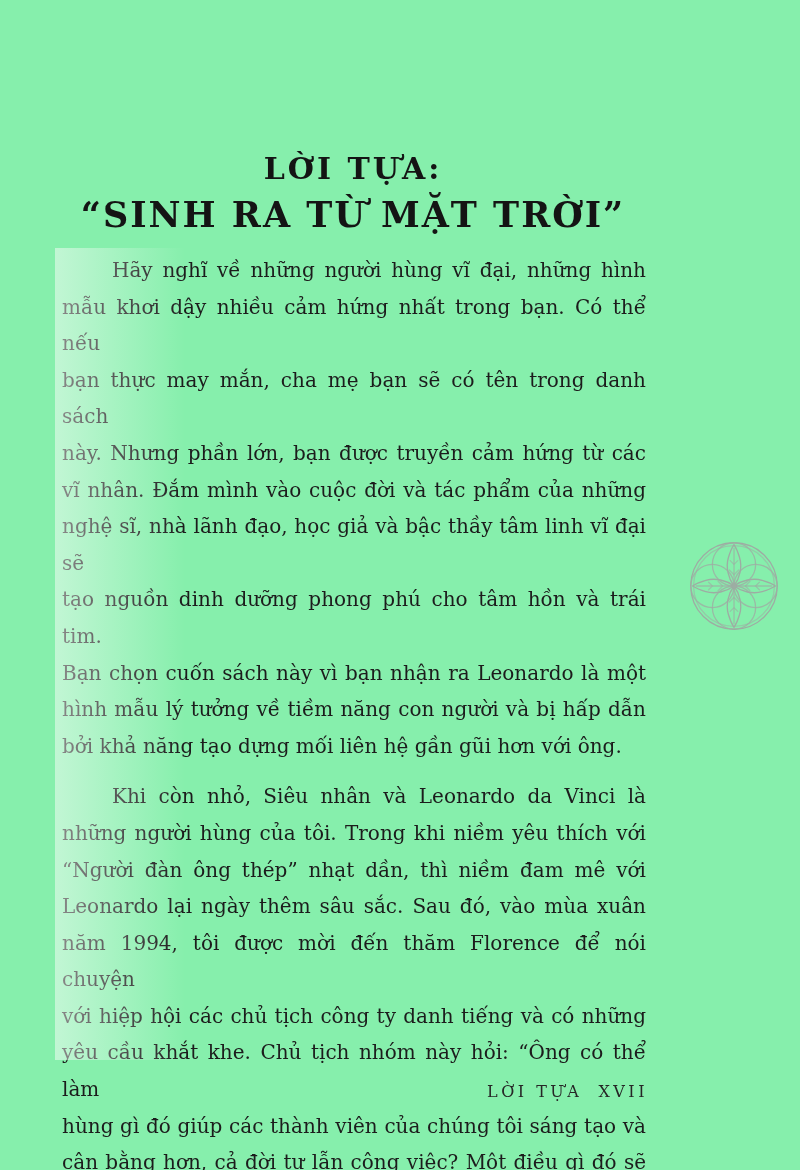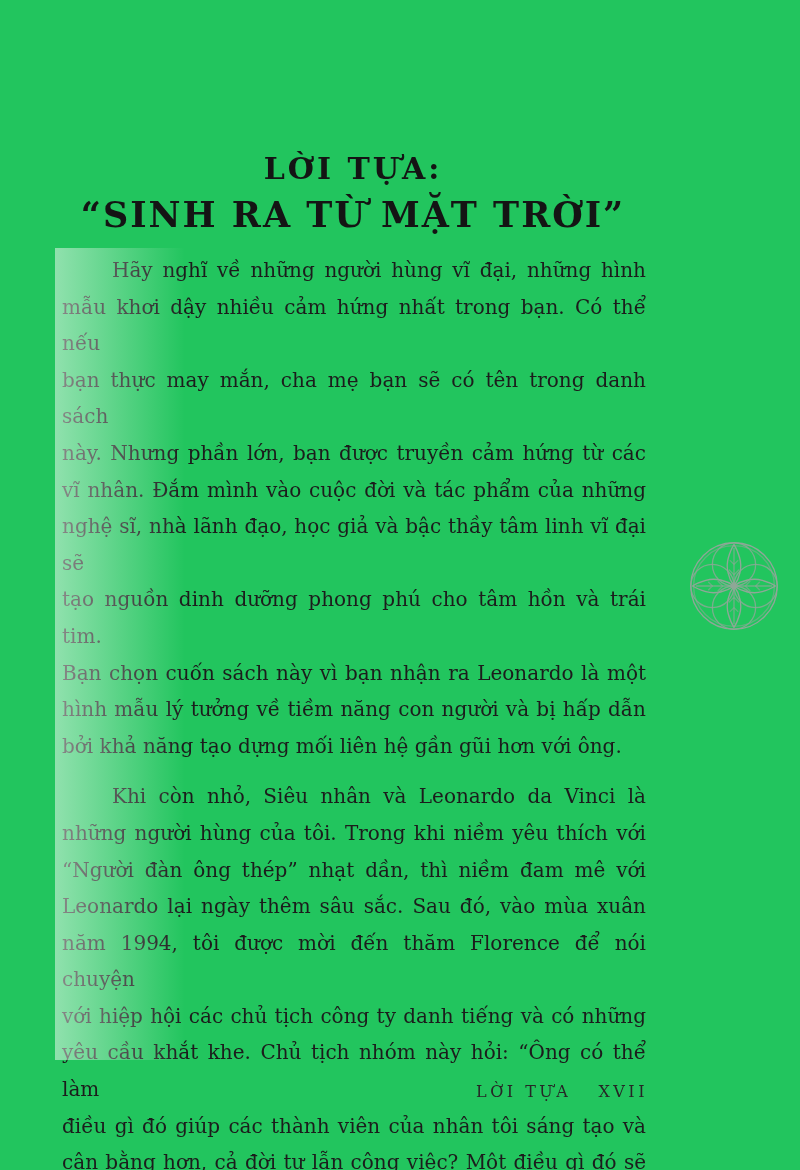--- a/index.html
+++ b/index.html
@@ -1,20 +1,20 @@
 <!DOCTYPE html>
 <html lang="vi"><head>
 <meta charset="utf-8">
 <style>
   html, body { margin: 0; padding: 0; background: #ffffff; }
   .page {
     position: relative;
     width: 800px;
     height: 1170px;
-    background: #22c55e;
+    background: #86efac;
     overflow: hidden;
     font-family: "DejaVu Serif", "Liberation Serif", serif;
     color: #1b1b1b;
   }
   .title-block {
     position: absolute;
     top: 146px;
     left: 60px;
     width: 586px;
     text-align: center;
@@ -63,21 +63,21 @@
   .footer {
     position: absolute;
     top: 1082px;
     left: 62px;
     width: 586px;
     text-align: right;
     font-size: 16px;
     letter-spacing: 3.5px;
     color: #262626;
   }
-  .footer .page-number { margin-left: 27px; }
+  .footer .page-number { margin-left: 16px; }
   
   .scan-fade {
     position: absolute;
     left: 55px;
     top: 248px;
     width: 130px;
     height: 812px;
     background: linear-gradient(90deg, rgba(253,253,252,0.5), rgba(253,253,252,0));
     pointer-events: none;
   }
@@ -106,21 +106,21 @@
       <div class="line last">bởi khả năng tạo dựng mối liên hệ gần gũi hơn với ông.</div>
     </div>
     <div class="para">
       <div class="line indent">Khi còn nhỏ, Siêu nhân và Leonardo da Vinci là</div>
       <div class="line">những người hùng của tôi. Trong khi niềm yêu thích với</div>
       <div class="line">“Người đàn ông thép” nhạt dần, thì niềm đam mê với</div>
       <div class="line">Leonardo lại ngày thêm sâu sắc. Sau đó, vào mùa xuân</div>
       <div class="line">năm 1994, tôi được mời đến thăm Florence để nói chuyện</div>
       <div class="line">với hiệp hội các chủ tịch công ty danh tiếng và có những</div>
       <div class="line">yêu cầu khắt khe. Chủ tịch nhóm này hỏi: “Ông có thể làm</div>
-      <div class="line">điều gì đó giúp các thành viên của nhân tôi sáng tạo và</div>
+      <div class="line">hùng gì đó giúp các thành viên của chúng tôi sáng tạo và</div>
       <div class="line">cân bằng hơn, cả đời tư lẫn công việc? Một điều gì đó sẽ chỉ</div>
 
     </div>
   </div>
 
   <div class="ornament">
     <svg viewBox="0 0 100 100" fill="none" stroke="#a2a2a2" stroke-width="1.4" stroke-linecap="round">
 
       <circle cx="50" cy="50" r="46"></circle>
       <circle cx="50" cy="50" r="43" stroke-opacity="0.55"></circle>

